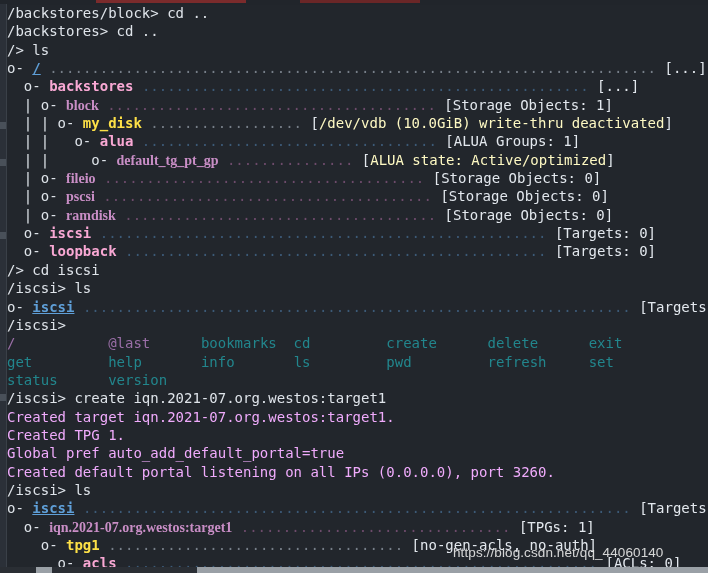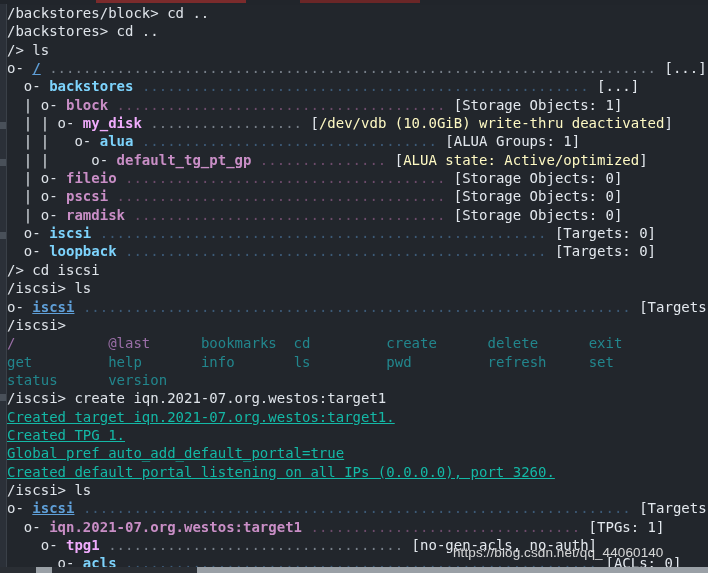--- a/index.html
+++ b/index.html
@@ -63,28 +63,28 @@
     letter-spacing: 0px;
     white-space: pre;
     color: #d8dee9;
   }
   .row {
     height: 18.35px;
     white-space: pre;
     display: block;
   }
   .c-white  { color: #dfe4ea; }
-  .c-blue   { color: #7dd3fc; font-weight: bold; }
+  .c-blue   { color: #f9a8d4; font-weight: bold; }
   .c-blue-u { color: #5f9fd8; font-weight: bold; text-decoration: underline; }
-  .c-pink   { color: #c98ec6; font-weight: bold; }
+  .c-pink   { color: #c98ec6; font-weight: bold; font-family: Liberation Serif, serif; }
   .c-green  { color: #fef9c3; }
-  .c-green2 { color: #14b8a6; text-decoration: underline; }
+  .c-green2 { color: #f0abfc; }
   .c-teal   { color: #22868d; text-align: center; }
   .c-purple { color: #9b6fa8; }
-  .c-bold   { color: #f0abfc; font-weight: bold; }
+  .c-bold   { color: #fde047; font-weight: bold; }
   .d-blue   { color: #3c5a77; }
   .d-pink   { color: #6d4b6b; }
   .d-dots   { color: #777f89; }
   .bracket  { color: #e3e8ee; }
 
   .watermark {
     position: absolute;
     left: 453px;
     top: 545px;
     font-family: "Liberation Sans", sans-serif;

